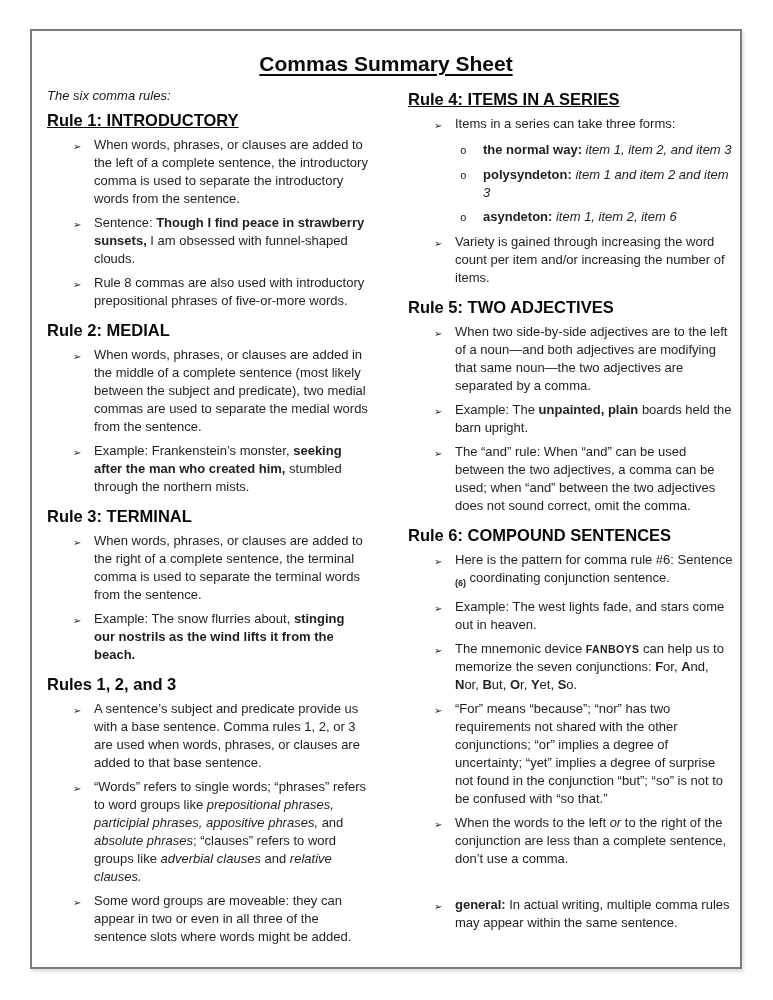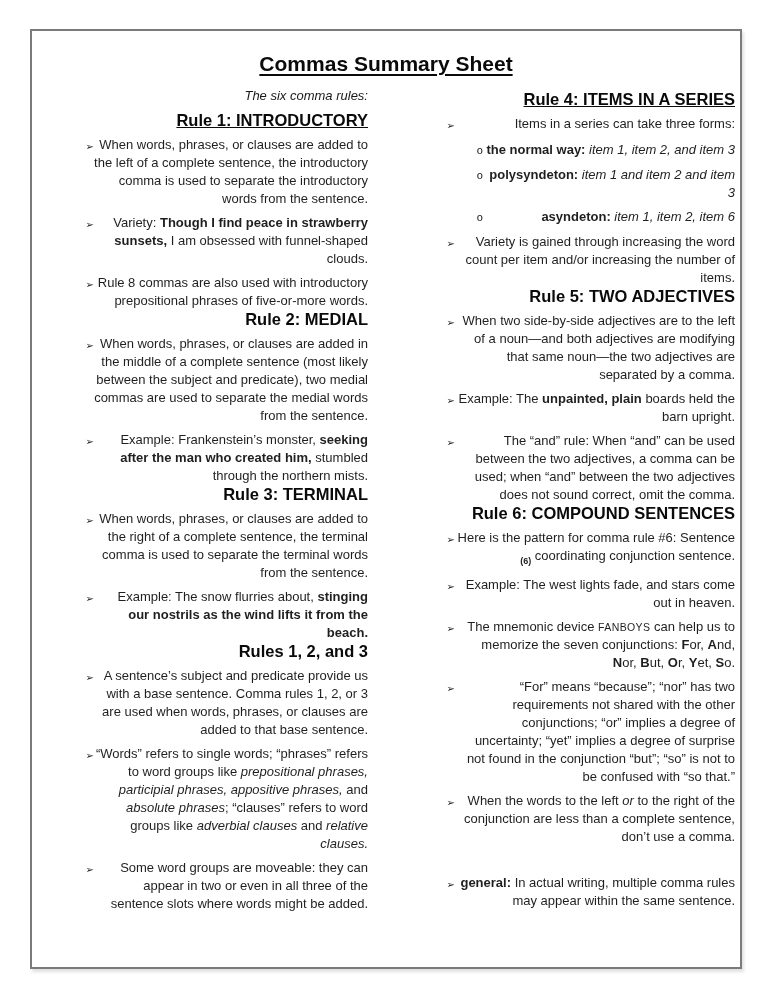--- a/index.html
+++ b/index.html
@@ -11,59 +11,60 @@
   .sheet {
     position:absolute; left:30px; top:29px; width:712px; height:940px;
     background:#ffffff; border:2px solid #7b7b7b;
     box-shadow:2px 3px 3px rgba(0,0,0,0.12);
     padding-top:21px;
   }
   .title {
     text-align:center; font-size:21px; font-weight:bold; color:#0a0a0a;
     text-decoration:underline; text-decoration-thickness:2px; text-underline-offset:3px;
   }
-  .columns { display:flex; margin-top:8px; align-items:flex-start;text-align:right; }
+  .columns { display:flex; margin-top:8px; align-items:flex-start; }
   .col { width:50%; }
   .col-left  { padding:0 18px 0 15px; }
   .col-right { padding:0 5px 0 22px; }
   .intro { font-style:italic; font-size:13px; line-height:18px; margin-top:3px; color:#181818; }
   .rule-heading {
     font-size:16.5px; line-height:19px; font-weight:bold; color:#0a0a0a;
+    margin-top:11px;
   }
   [data-column] > .rule-heading:first-child { margin-top:6px;text-decoration:underline; }
   .bullet-item {
     display:flex; margin:6px 0 0 26px; font-size:13px; line-height:18px;
   }
   .bullet-item.sub { margin-left:52px; }
   .bullet-item.gap-before { margin-top:28px; }
   .marker { flex:0 0 21px; font-size:10px; padding-top:2px; color:#222; }
   .sub .marker { flex:0 0 23px; font-family:"DejaVu Sans Mono", monospace; font-size:11px; padding-top:1px; }
   .text { flex:1; }
   .b  { font-weight:bold; }
   .i  { font-style:italic; }
-  .sc { font-size:10.5px; letter-spacing:0.4px; }
+  .sc { font-size:10.5px; letter-spacing:0.4px;font-weight:bold; }
   .sb { vertical-align:sub; font-size:9px; font-weight:bold; }
 </style>
 </head>
 <body>
 
 <div class="sheet">
   <h1 class="title">Commas Summary Sheet</h1>
   <div class="columns">
     <div class="col col-left">
       <div class="intro">The six comma rules:</div>
       <div data-column="">
           <h2 class="rule-heading">Rule 1: INTRODUCTORY</h2>
           <div class="bullet-item">
             <span class="marker">➢</span>
             <span class="text"><span class="">When words, phrases, or clauses are added to the left of a complete sentence, the introductory comma is used to separate the introductory words from the sentence.</span></span>
           </div>
           <div class="bullet-item">
             <span class="marker">➢</span>
-            <span class="text"><span class="">Variety: </span><span class="b">Though I find peace in strawberry sunsets,</span><span class=""> I am obsessed with funnel-shaped clouds.</span></span>
+            <span class="text"><span class="">Sentence: </span><span class="b">Though I find peace in strawberry sunsets,</span><span class=""> I am obsessed with funnel-shaped clouds.</span></span>
           </div>
           <div class="bullet-item">
             <span class="marker">➢</span>
             <span class="text"><span class="">Rule 8 commas are also used with introductory prepositional phrases of five-or-more words.</span></span>
           </div>
           <h2 class="rule-heading">Rule 2: MEDIAL</h2>
           <div class="bullet-item">
             <span class="marker">➢</span>
             <span class="text"><span class="">When words, phrases, or clauses are added in the middle of a complete sentence (most likely between the subject and predicate), two medial commas are used to separate the medial words from the sentence.</span></span>
           </div>

